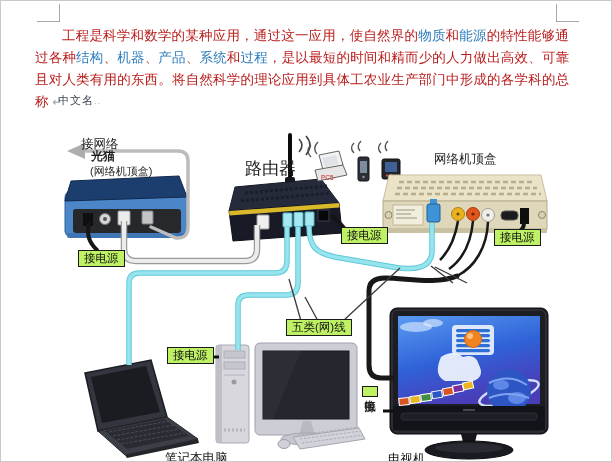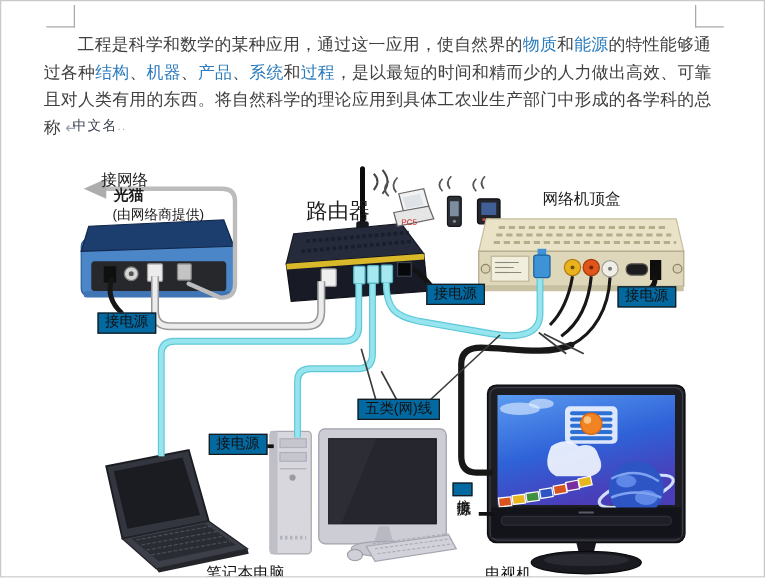--- a/index.html
+++ b/index.html
@@ -5,33 +5,33 @@
   html,body{margin:0;padding:0;background:#e9e9e9;font-family:"Liberation Sans",sans-serif;}
   .page{position:relative;width:612px;height:462px;background:#ffffff;border:1px solid #c9c9c9;
         box-sizing:border-box;overflow:hidden;margin:0 auto;}
   
   .corner{position:absolute;width:22px;height:17px;}
   .corner.tl{left:36px;top:3px;border-right:1px solid #a9a9a9;border-bottom:1px solid #a9a9a9;}
   .corner.tr{left:555px;top:3px;border-left:1px solid #a9a9a9;border-bottom:1px solid #a9a9a9;}
   
   .doc-text{position:absolute;left:34px;top:24px;width:546px;font-size:13.5px;line-height:22px;
             color:#2e2e2e;text-indent:2em;letter-spacing:0.2px;}
-  .doc-text .text{color:#404040;}
+  .doc-text .text{color:#b91c1c;}
   .doc-text .link{color:#2b7bbd;text-align:center;}
   .doc-text .mark{color:#98a2b0;font-size:12px;}
   .subline{position:absolute;left:57px;top:92px;font-size:11px;color:#3b4450;letter-spacing:1px;}
   .subline .hidden-mark{color:#a9b0ba;font-size:9px;}
   
   .diagram{position:absolute;left:0;top:112px;width:592px;height:354px;}
   .diagram svg{position:absolute;left:0;top:0;}
   .lbl{position:absolute;color:#1c1c1c;white-space:nowrap;}
   .lbl-plain{font-size:12.5px;}
   .lbl-bold{font-weight:bold;font-size:12px;}
   .lbl-small{font-size:11px;}
-  .lbl-box{background:#0369a1;border:1.6px solid #1a1a1a;font-size:11.5px;line-height:15px;
+  .lbl-box{background:#bef264;border:1.6px solid #1a1a1a;font-size:11.5px;line-height:15px;
            padding:0 5px;color:#111;}
   .lbl-box.av{font-size:10.5px;}
   .lbl-box.vertical{writing-mode:vertical-rl;text-orientation:upright;padding:3px 0;
                     line-height:14px;letter-spacing:1px;}
   .caption{position:absolute;font-size:12.5px;color:#111;white-space:nowrap;}
 </style>
 </head>
 <body>
 
 <div class="page">
@@ -262,21 +262,21 @@
         <line x1="300" y1="316" x2="288" y2="274"></line>
         <line x1="317" y1="316" x2="304" y2="292"></line>
         <line x1="342" y1="316" x2="399" y2="263"></line>
         <line x1="452" y1="278" x2="430" y2="261"></line>
         <line x1="466" y1="278" x2="434" y2="262"></line>
       </g>
     </svg>
 
     <div class="lbl lbl-plain" style="left:80px;top:23px;">接网络</div>
     <div class="lbl lbl-bold" style="left:90px;top:35px;">光猫</div>
-    <div class="lbl lbl-small" style="left:89px;top:51px;">(由网络商提供)</div>
+    <div class="lbl lbl-small" style="left:89px;top:51px;">(网络机顶盒)</div>
     <div class="lbl lbl-plain" style="left:213px;top:44px;font-size:17px;margin-left:31px;">路由器</div>
     <div class="lbl lbl-plain" style="left:433px;top:38px;font-size:12.5px;">网络机顶盒</div>
 
     <div class="lbl lbl-box" style="left:77px;top:137px;">接电源</div>
     <div class="lbl lbl-box" style="left:340px;top:114px;">接电源</div>
     <div class="lbl lbl-box" style="left:493px;top:116px;">接电源</div>
     <div class="lbl lbl-box" style="left:285px;top:206px;">五类(网)线</div>
     <div class="lbl lbl-box" style="left:166px;top:234px;">接电源</div>
     <div class="lbl lbl-box vertical" style="left:361px;top:273px;">接电源</div>
 

